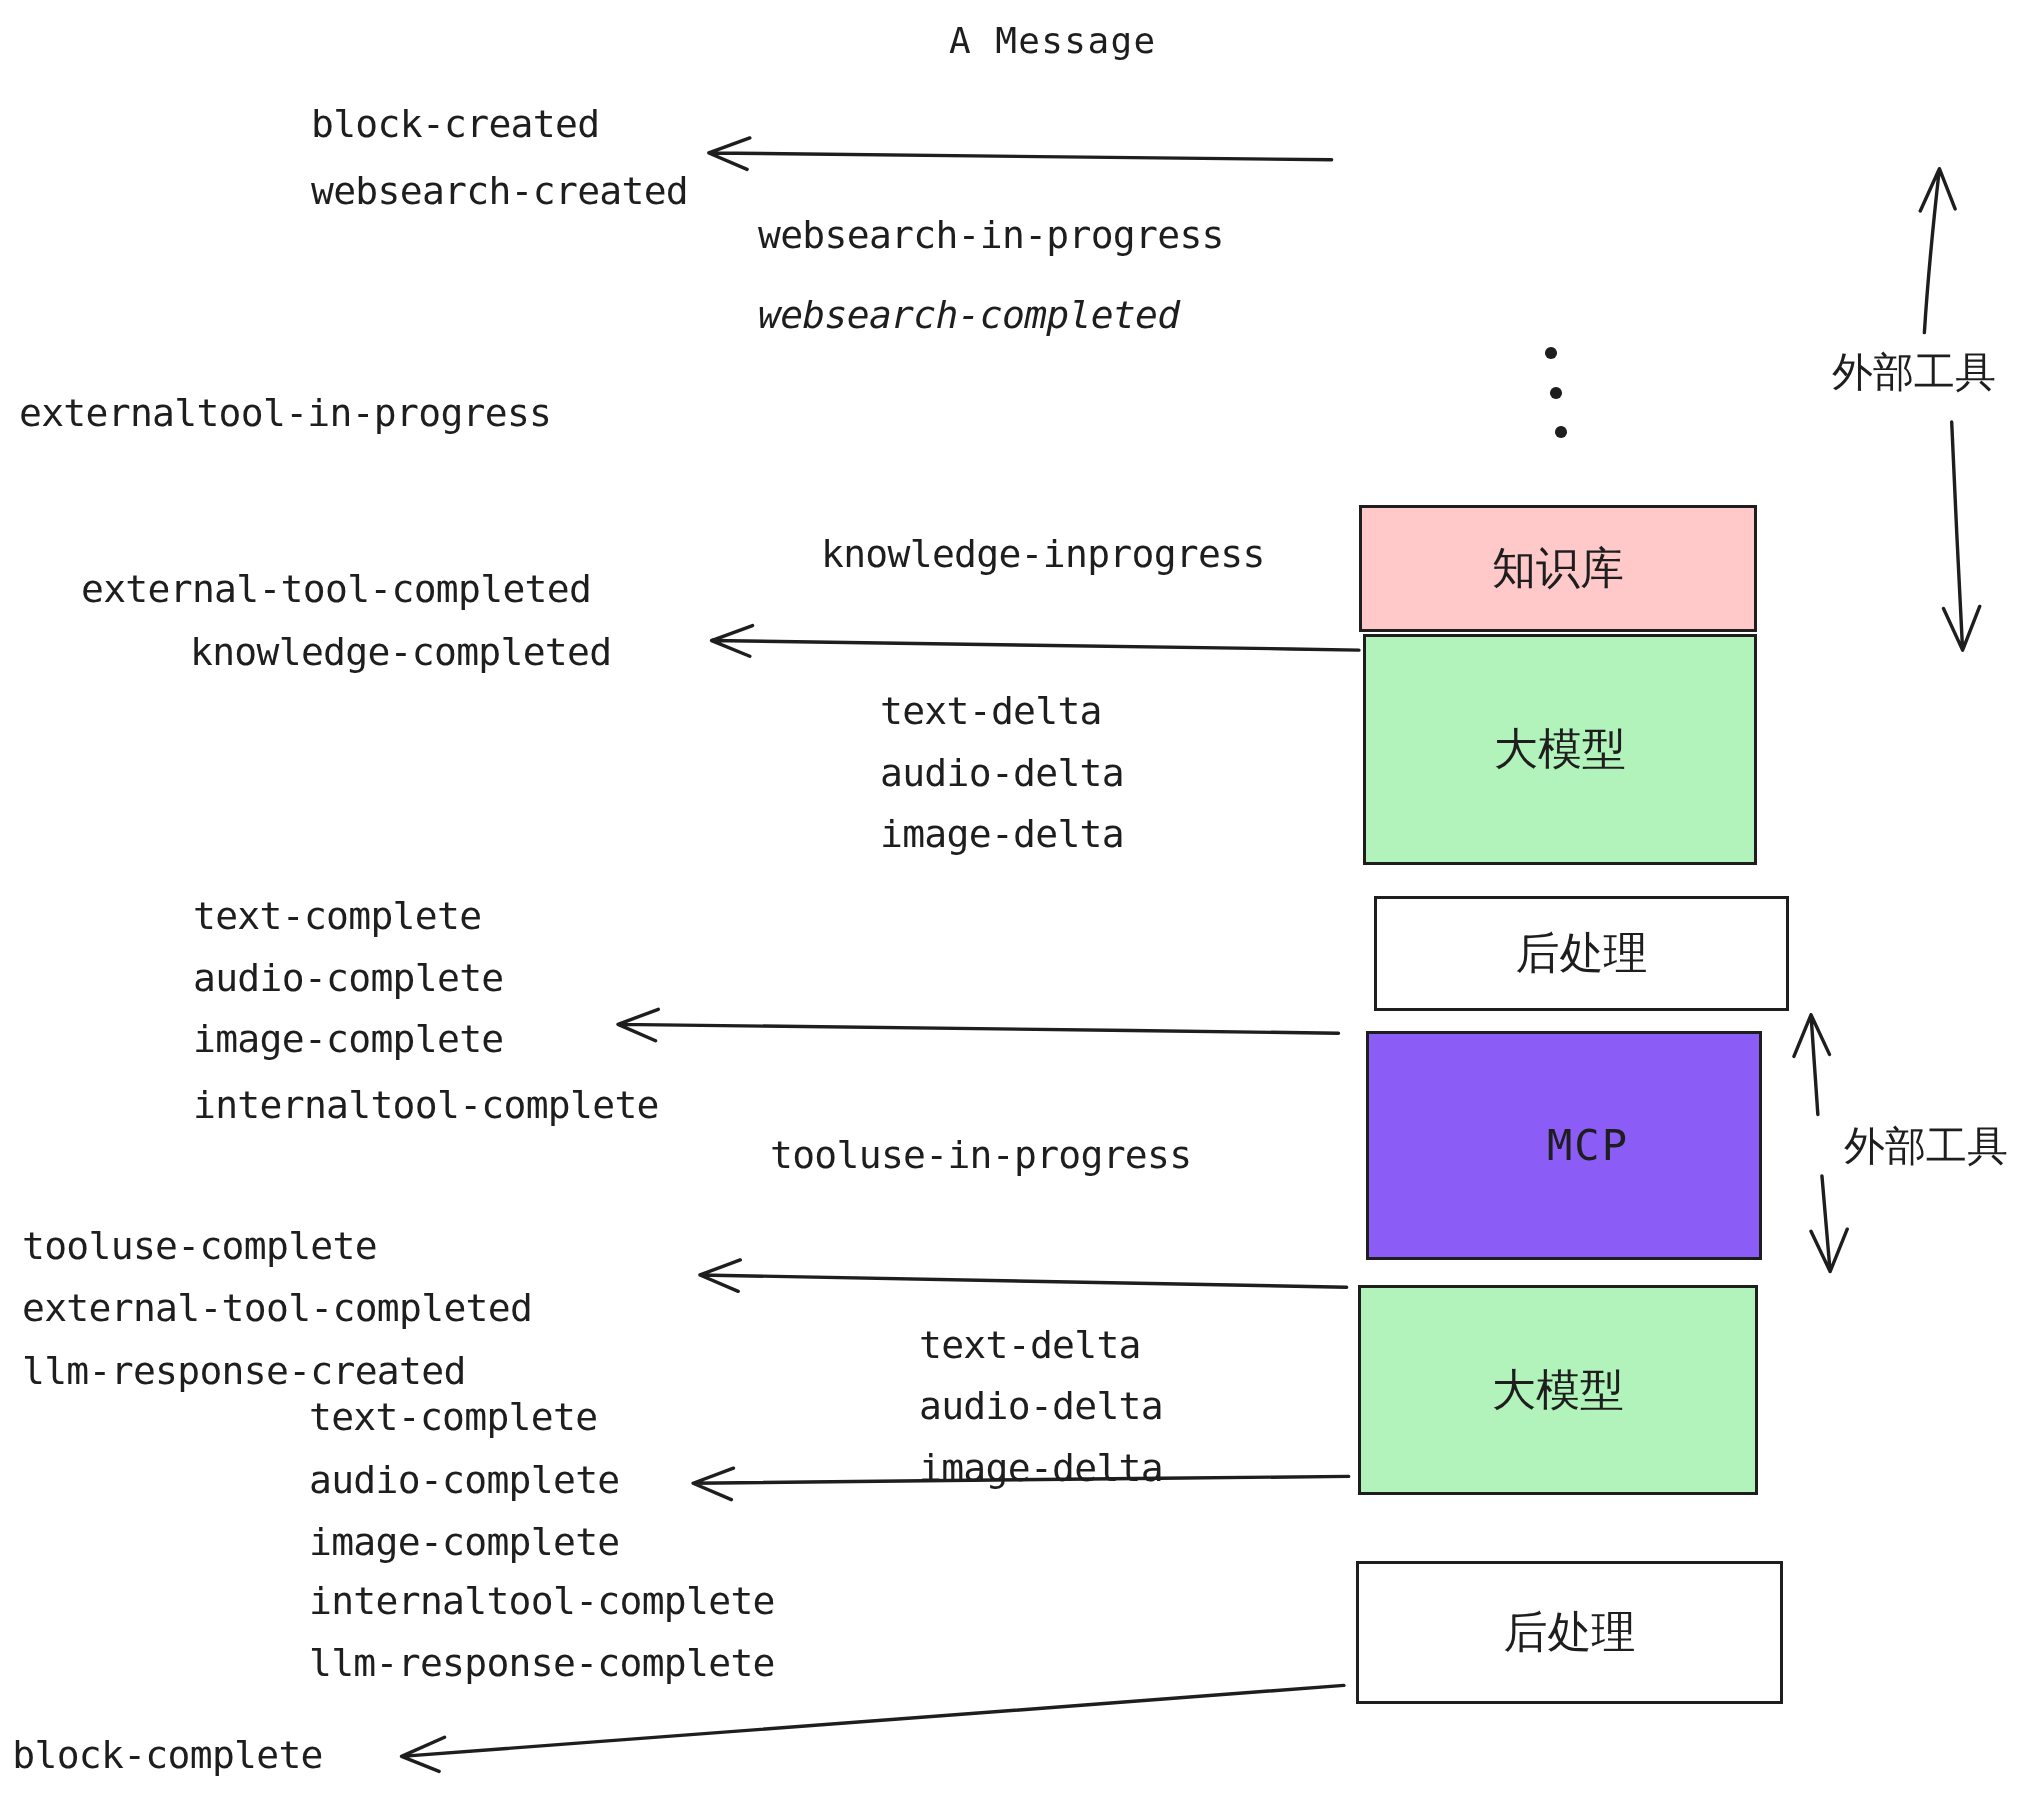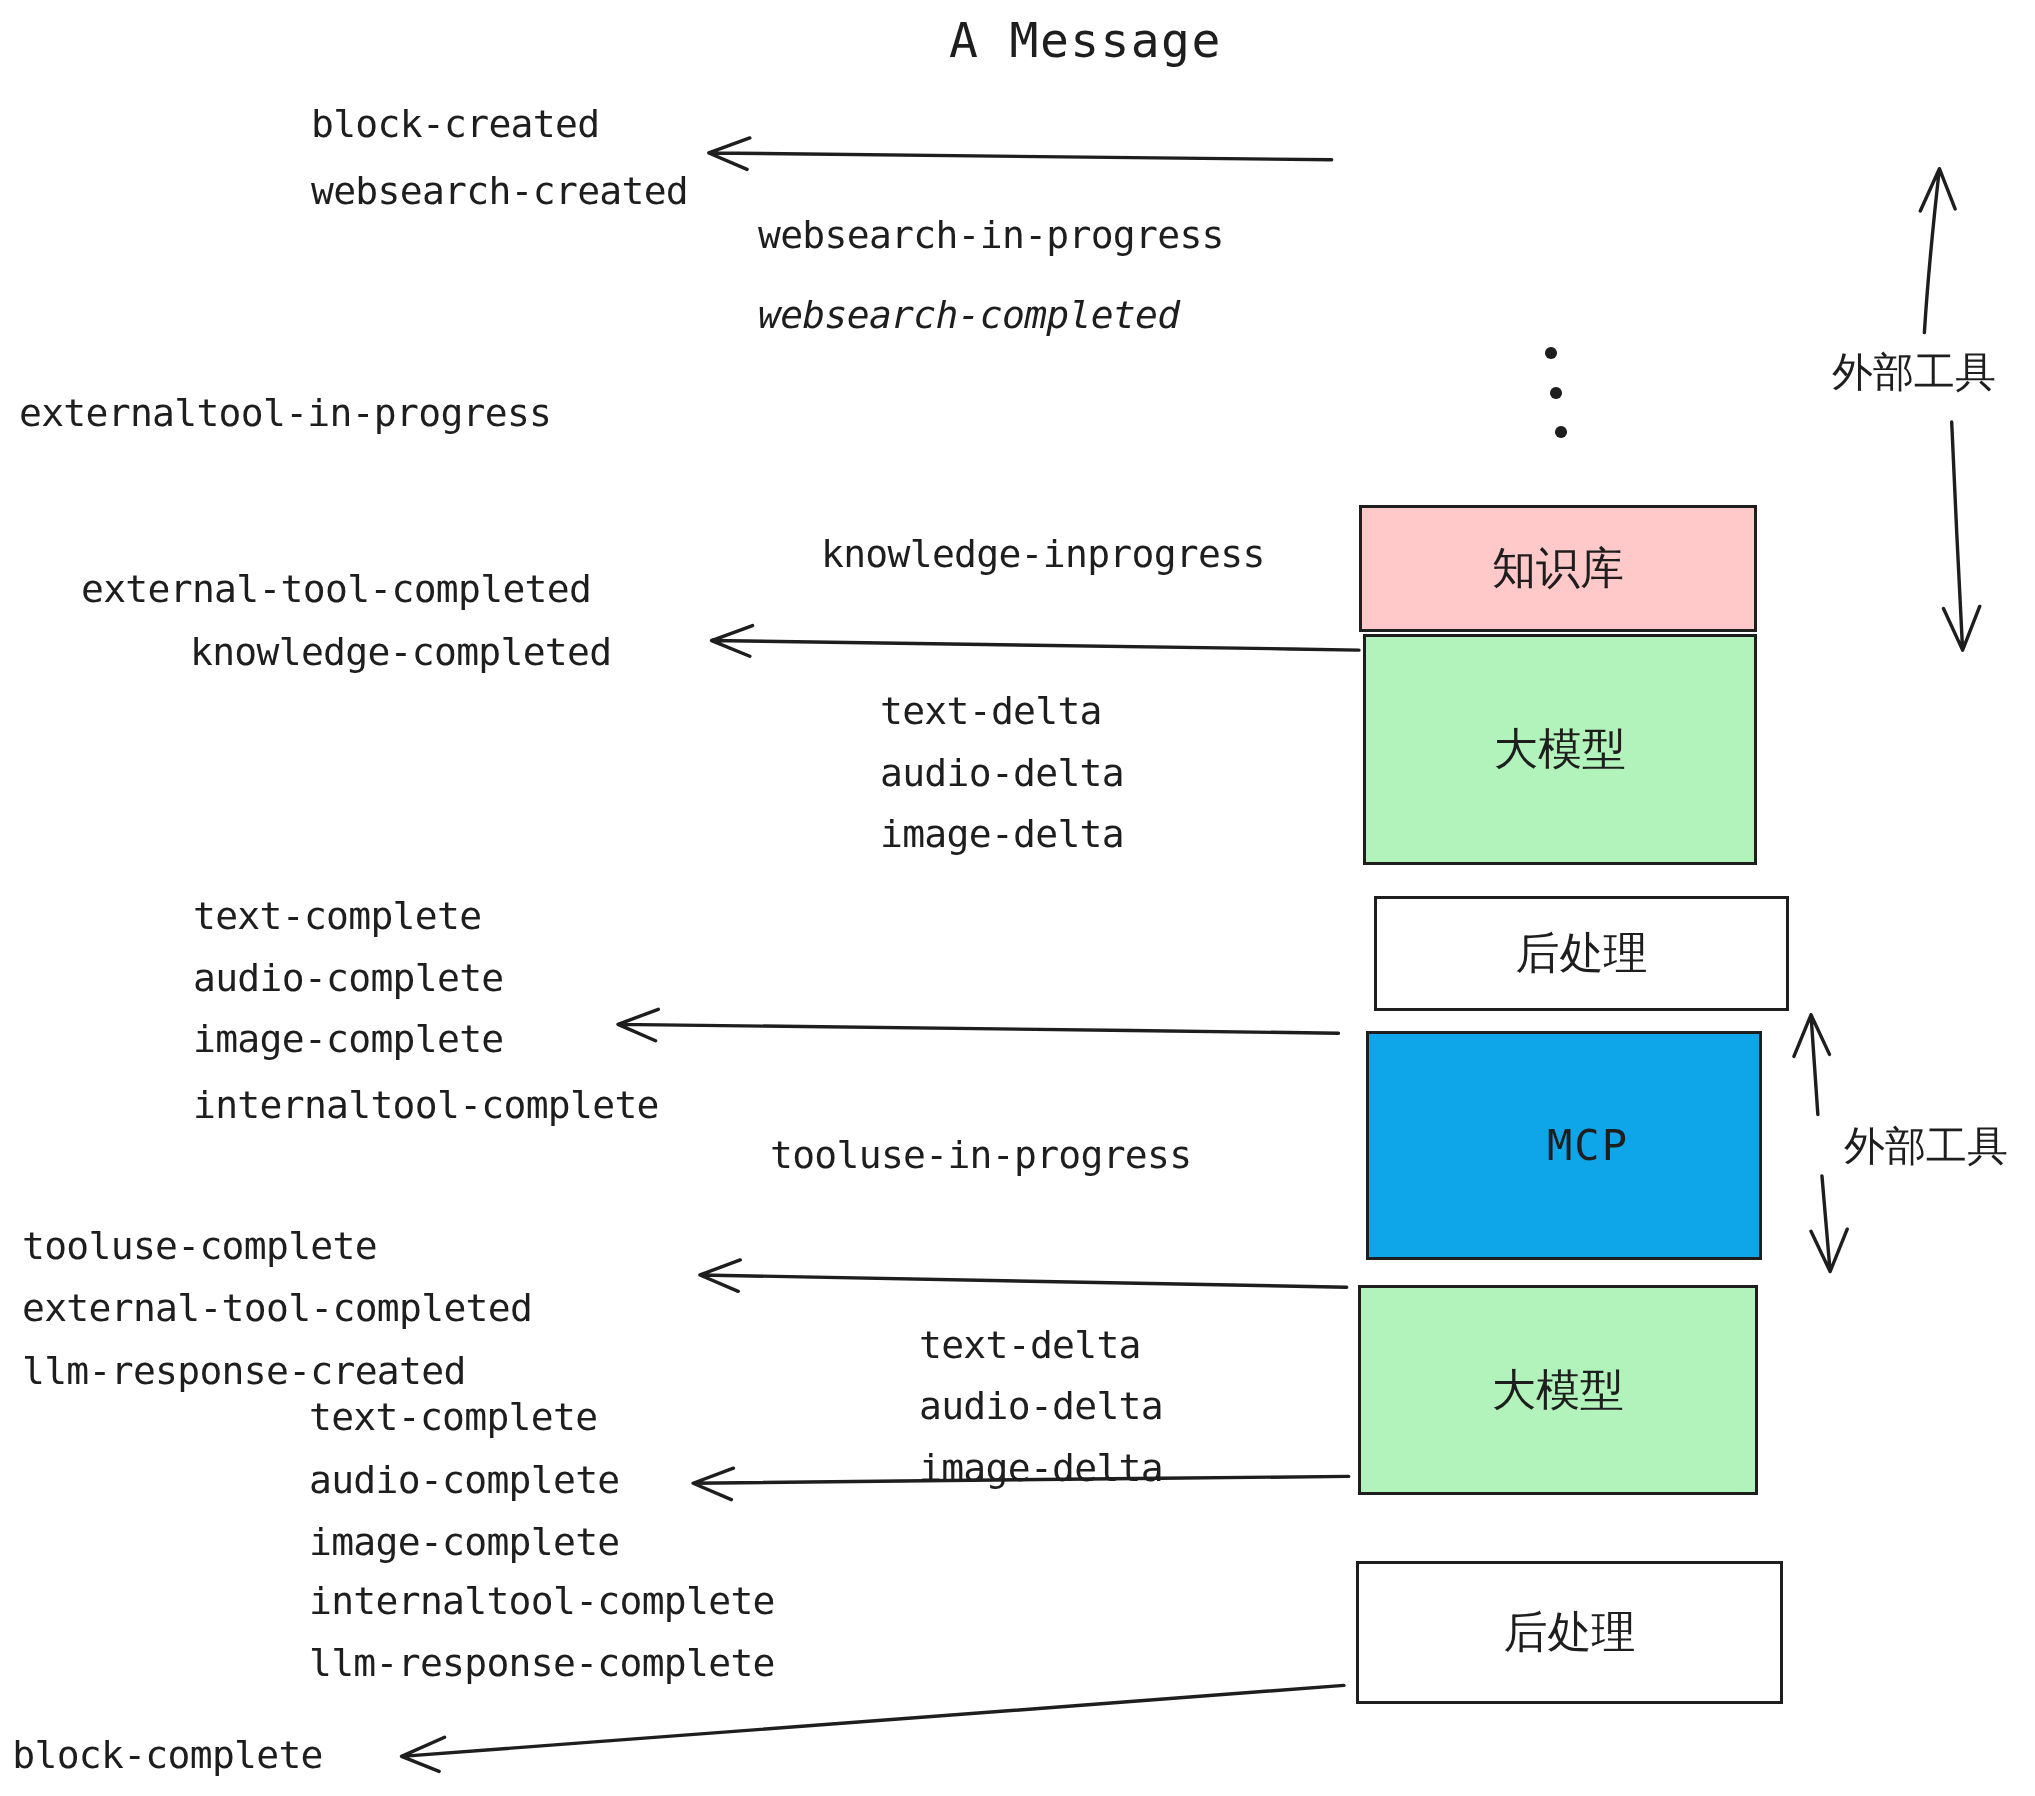--- a/index.html
+++ b/index.html
@@ -6,21 +6,21 @@
   .canvas{
     position:relative;
     width:2035px;height:1796px;
     background:#ffffff;
     font-family:"DejaVu Sans Mono",monospace;
     color:#1e1e1e;
     overflow:hidden;
   }
   .title{
     position:absolute;
-    font-size:48px;line-height:51px;
+    font-size:36px;line-height:51px;
     letter-spacing:1.4px;
     white-space:nowrap;
   }
   .evt{
     position:absolute;
     font-size:38px;line-height:41px;
     letter-spacing:-0.7px;
     white-space:nowrap;
   }
   .box{
@@ -36,21 +36,21 @@
     white-space:nowrap;
   }
   .box .latin{
     font-family:"DejaVu Sans Mono",monospace;
     font-size:42px;
     letter-spacing:2px;
     color:#1e1e1e;
   }
   .fill-pink{background:#FFC9C9;}
   .fill-green{background:#B2F2BB;}
-  .fill-yellow{background:#0ea5e9;padding-left:48px;}
+  .fill-yellow{background:#8b5cf6;padding-left:48px;}
   .fill-white{background:#ffffff;}
   .anno{
     position:absolute;
     font-family:Liberation Serif, serif;
     font-size:41px;
     white-space:nowrap;
   }
   svg.overlay{
     position:absolute;left:0;top:0;width:2035px;height:1796px;
     pointer-events:none;

